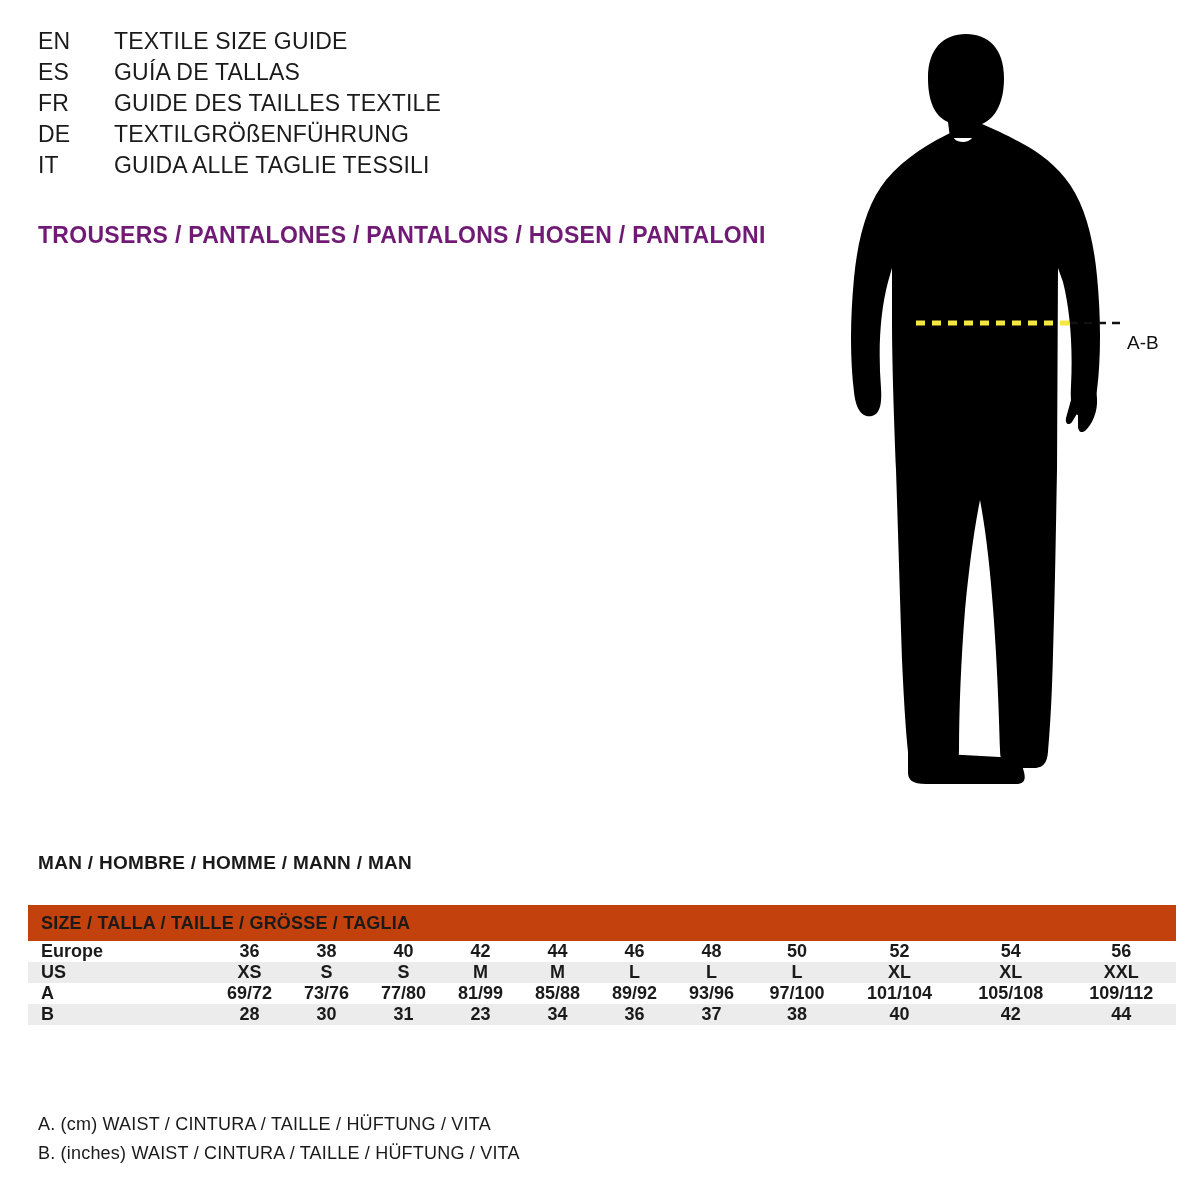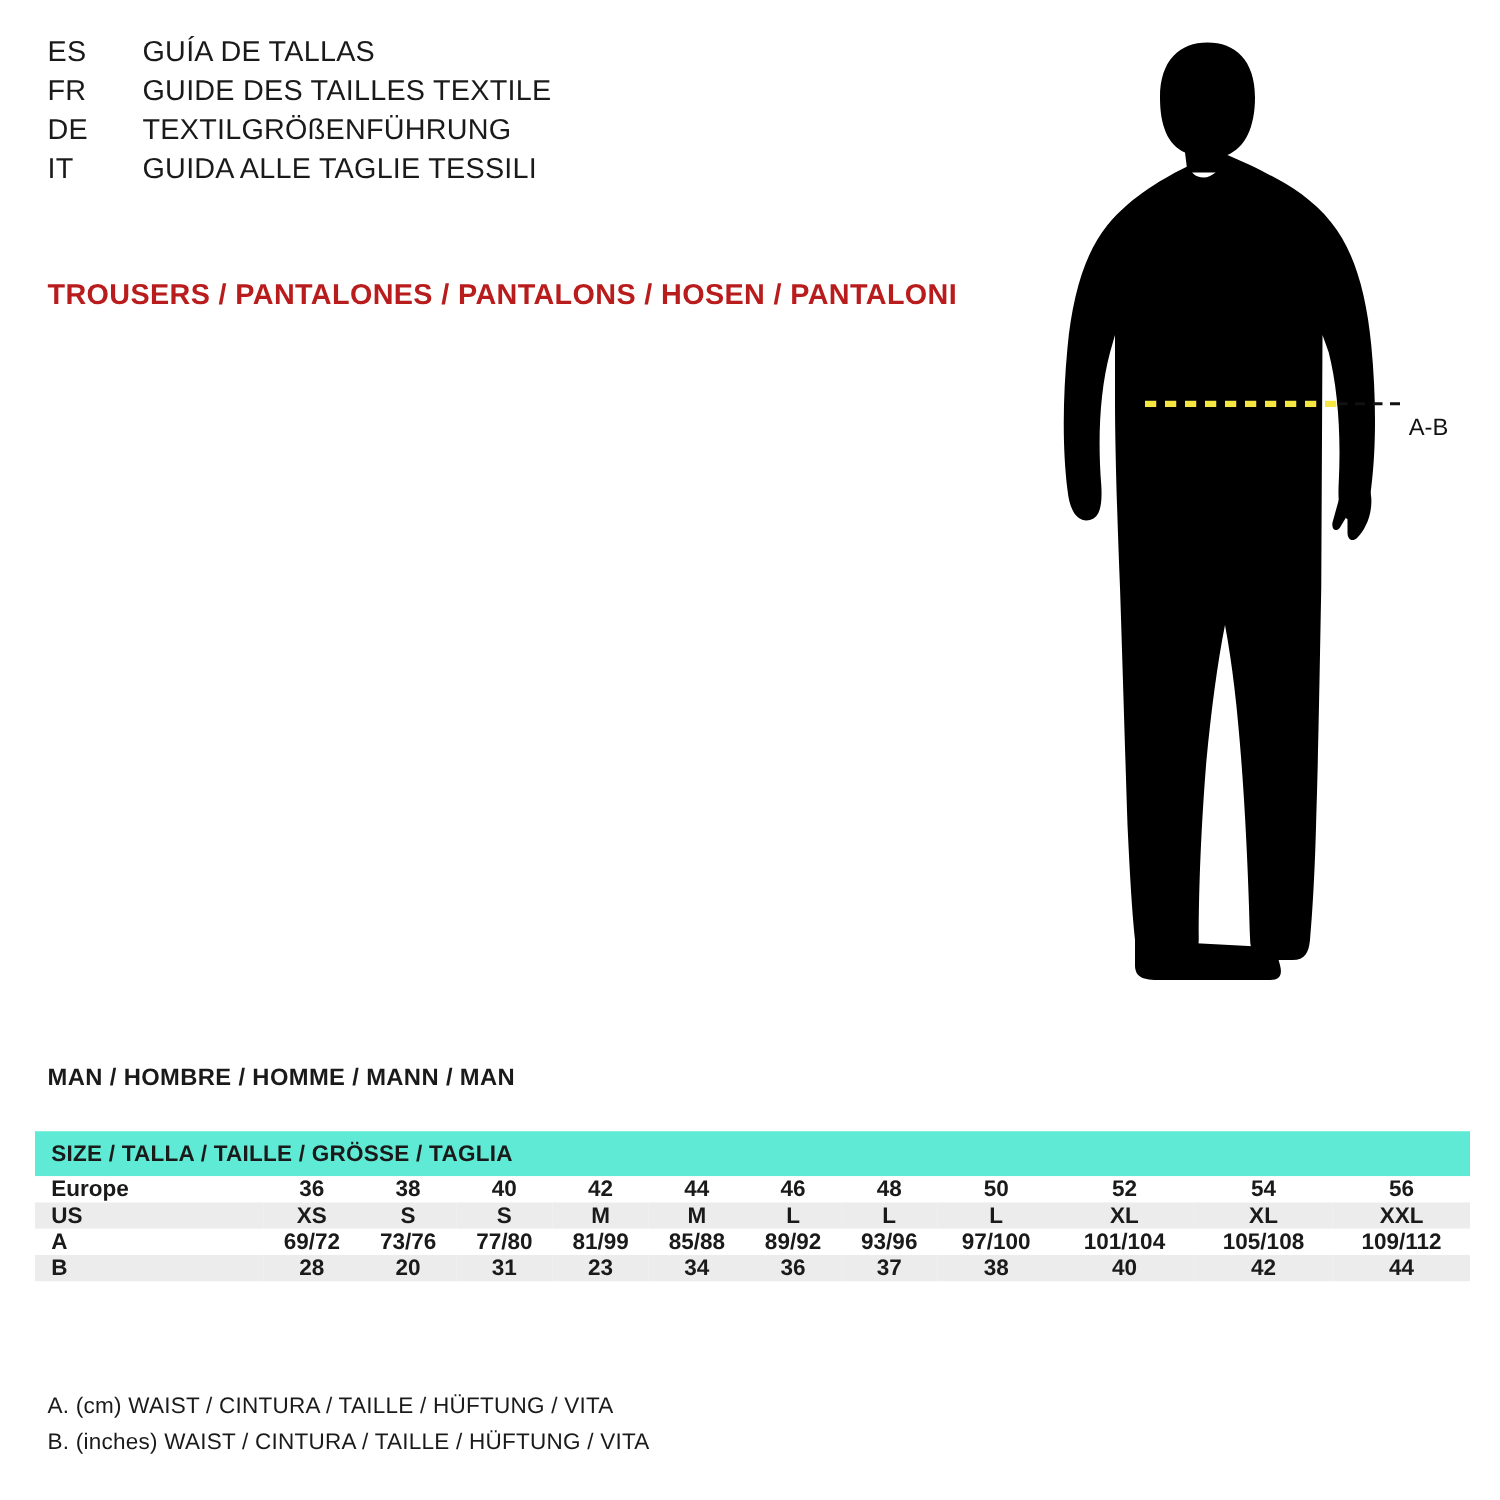--- a/index.html
+++ b/index.html
@@ -39,21 +39,21 @@
     color: #1a1a1a;
   }
 
   .garment-title {
     position: absolute;
     left: 38px;
     top: 222px;
     font-size: 23px;
     font-weight: bold;
     letter-spacing: 0.3px;
-    color: #b91c1c;
+    color: #701a75;
   }
 
   
   .figure-wrap {
     position: absolute;
     left: 820px;
     top: 20px;
     width: 380px;
     height: 790px;
   }
@@ -91,21 +91,21 @@
   }
   table.size-table th,
   table.size-table td {
     padding: 0;
     height: 20px;
     text-align: center;
     font-weight: bold;
     color: #1a1a1a;
   }
   table.size-table thead th {
-    background: #5eead4;
+    background: #c2410c;
     text-align: left;
     padding-left: 13px;
     font-weight: bold;
     font-size: 18px;
     letter-spacing: 0.2px;
     height: 36px;
   }
   table.size-table tbody tr:nth-child(odd) {
     background: #ffffff;
   }
@@ -127,20 +127,24 @@
     line-height: 29px;
   }
   .footnote {
     letter-spacing: 0.2px;
   }
 </style>
 </head>
 <body>
 
 <div class="lang-block">
+  <div class="lang-row">
+    <span class="lang-code">EN</span>
+    <span class="lang-text">TEXTILE SIZE GUIDE</span>
+  </div>
   <div class="lang-row">
     <span class="lang-code">ES</span>
     <span class="lang-text">GUÍA DE TALLAS</span>
   </div>
   <div class="lang-row">
     <span class="lang-code">FR</span>
     <span class="lang-text">GUIDE DES TAILLES TEXTILE</span>
   </div>
   <div class="lang-row">
     <span class="lang-code">DE</span>
@@ -255,21 +259,21 @@
       <td>89/92</td>
       <td>93/96</td>
       <td>97/100</td>
       <td>101/104</td>
       <td>105/108</td>
       <td>109/112</td>
     </tr>
     <tr>
       <td class="row-head">B</td>
       <td>28</td>
-      <td>20</td>
+      <td>30</td>
       <td>31</td>
       <td>23</td>
       <td>34</td>
       <td>36</td>
       <td>37</td>
       <td>38</td>
       <td>40</td>
       <td>42</td>
       <td>44</td>
     </tr>

